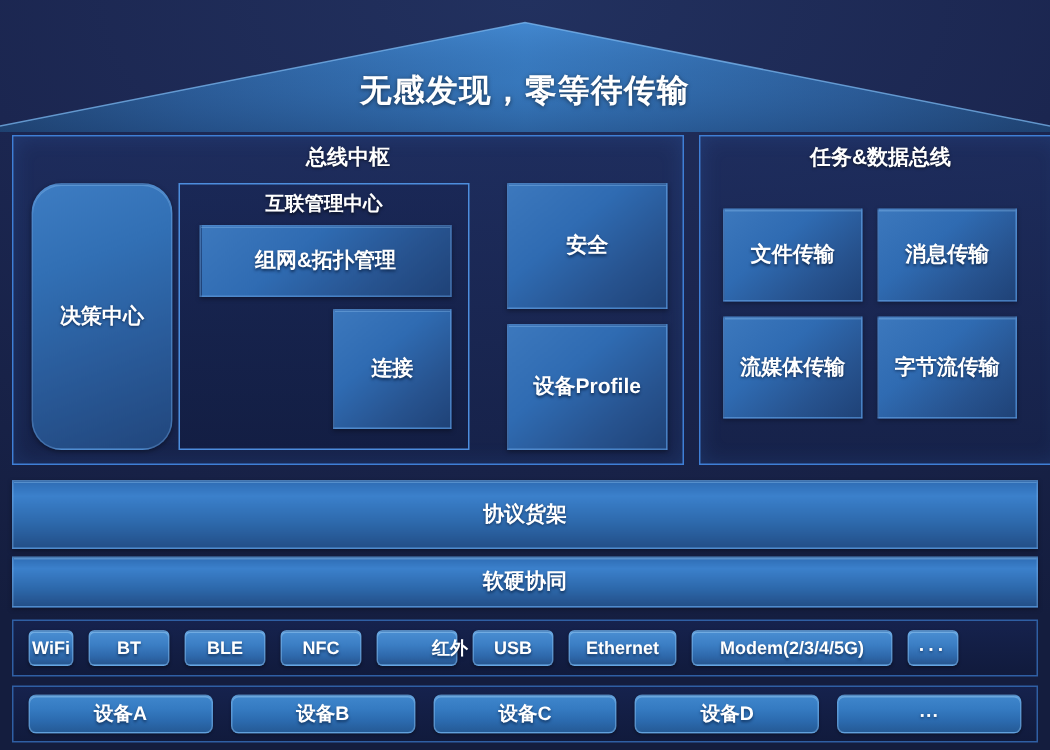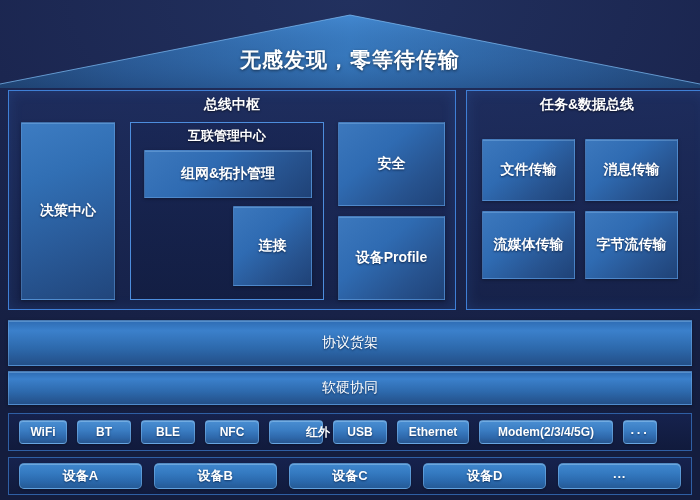--- a/index.html
+++ b/index.html
@@ -58,27 +58,28 @@
     font-size:14px;font-weight:bold;
     color:#ffffff;
     text-shadow:0 1px 2px rgba(0,20,50,.7);
     background:linear-gradient(140deg,#3c78bd 0%,#2f6bb2 38%,#27538f 72%,#1f4277 100%);
     border:1px solid rgba(120,175,235,.35);
     box-shadow:inset 0 1px 0 rgba(170,215,255,.28),
                0 1px 3px rgba(0,0,0,.35);
   }
   .blk.tall{
     background:linear-gradient(160deg,#3d7cc2 0%,#316fb4 30%,#2a5c9b 62%,#21467c 100%);
+    border-radius:20px;
   }
 
   
   .bar{
     position:absolute;box-sizing:border-box;
     display:flex;align-items:center;justify-content:center;
-    font-size:14px;font-weight:normal;color:#ffffff;
+    font-size:14px;font-weight:bold;color:#ffffff;
     text-shadow:0 1px 2px rgba(0,20,50,.65);
     background:linear-gradient(180deg,#2e6cb4 0%,#3b80cb 22%,#2d69ac 62%,#234f88 100%);
     border:1px solid rgba(130,185,240,.40);
     box-shadow:inset 0 1px 0 rgba(180,222,255,.30), 0 1px 3px rgba(0,0,0,.35);
   }
 
   
   .strip{
     position:absolute;box-sizing:border-box;
     border:1px solid #2f5fa4;
@@ -135,21 +136,21 @@
       <polyline points="0,84 350,15 700,84" fill="none" stroke="#7ab6ee" stroke-width="1" opacity="0.75"></polyline>
     </svg>
     <div class="roof-title">无感发现，零等待传输</div>
   </div>
 
   <div class="panel" style="left:8px;top:90px;width:448px;height:220px;">
     <div class="panel-title">总线中枢</div>
 
     <div class="blk tall" style="left:12px;top:31px;width:94px;height:178px;">决策中心</div>
 
-    <div class="subpanel" style="left:121px;top:31px;width:194px;height:178px;">
+    <div class="subpanel" style="left:110px;top:31px;width:194px;height:178px;">
       <div class="panel-title" style="top:4px;font-size:13px;">互联管理中心</div>
 
       <div class="blk" style="left:13px;top:27px;width:168px;height:48px;">组网&amp;拓扑管理</div>
 
 
       <div class="blk" style="left:102px;top:83px;width:79px;height:80px;">连接</div>
     </div>
 
     <div class="blk" style="left:329px;top:31px;width:107px;height:84px;">安全</div>
     <div class="blk" style="left:329px;top:125px;width:107px;height:84px;">设备Profile</div>
@@ -162,21 +163,21 @@
     <div class="blk" style="left:118px;top:48px;width:93px;height:62px;">消息传输</div>
     <div class="blk" style="left:15px;top:120px;width:93px;height:68px;">流媒体传输</div>
     <div class="blk" style="left:118px;top:120px;width:93px;height:68px;">字节流传输</div>
   </div>
 
   <div class="bar" style="left:8px;top:320px;width:684px;height:46px;">协议货架</div>
 
   <div class="bar" style="left:8px;top:371px;width:684px;height:34px;">软硬协同</div>
 
   <div class="strip" style="left:8px;top:413px;width:684px;height:38px;padding:0 10px;gap:10px;">
-    <div class="chip" style="width:48px;">WiFi</div>
+    <div class="chip" style="width:30px;">WiFi</div>
     <div class="chip" style="width:54px;text-align:center;">BT</div>
     <div class="chip" style="width:54px;">BLE</div>
     <div class="chip" style="width:54px;">NFC</div>
     <div class="chip" style="width:54px;padding-left:44px;">红外</div>
     <div class="chip" style="width:54px;text-align:right;">USB</div>
     <div class="chip" style="width:72px;">Ethernet</div>
     <div class="chip" style="width:134px;">Modem(2/3/4/5G)</div>
     <div class="chip dots" style="width:34px;">···</div>
   </div>
 

